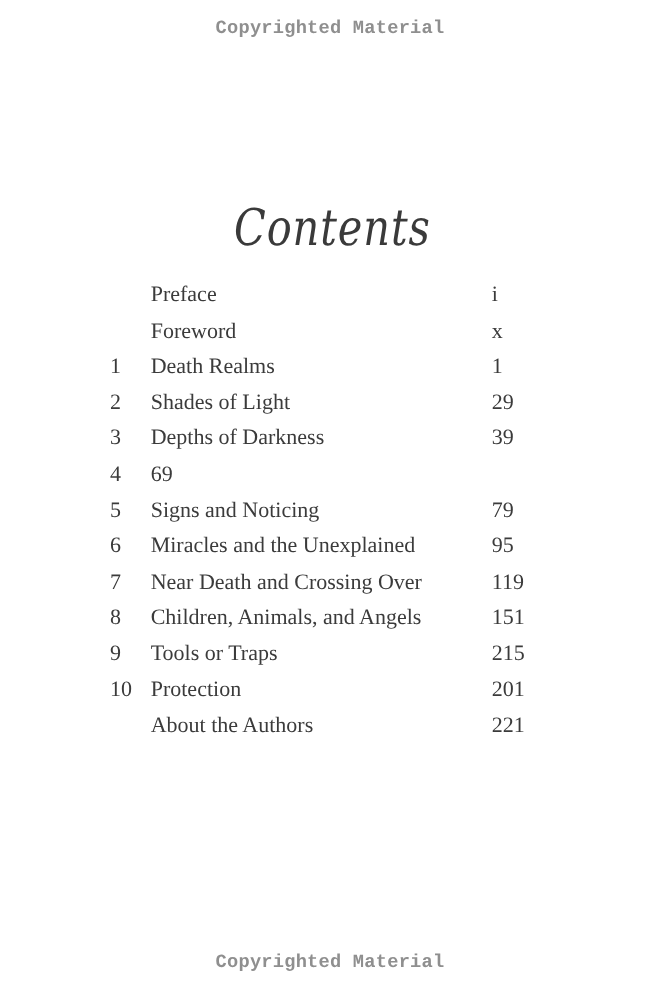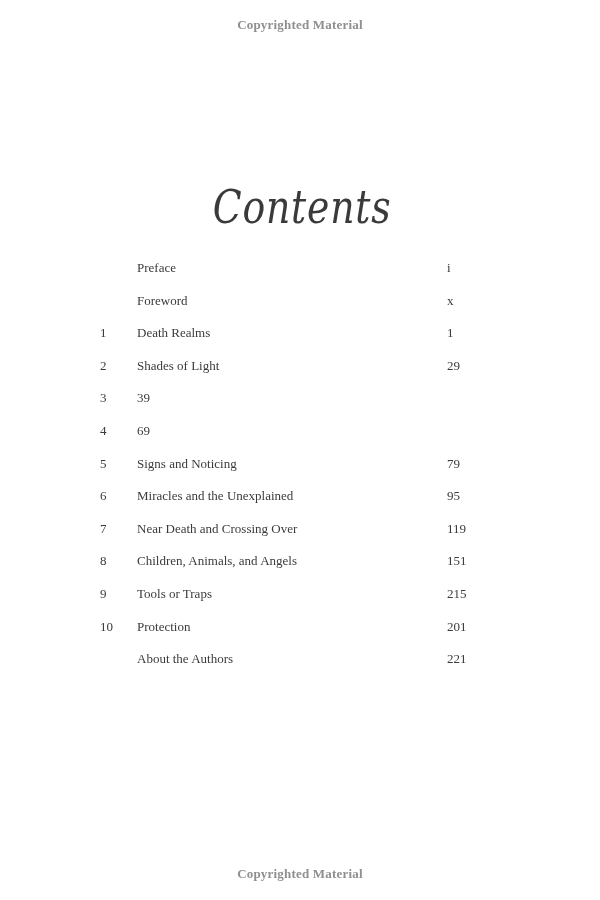--- a/index.html
+++ b/index.html
@@ -14,22 +14,22 @@
     background: #ffffff;
     overflow: hidden;
     font-family: "Liberation Serif", serif;
     color: #3b3b3b;
   }
   .copyright {
     position: absolute;
     left: 0;
     width: 100%;
     text-align: center;
-    font-family: Liberation Serif, serif;
-    font-size: 13px;
+    font-family: Liberation Mono, monospace;
+    font-size: 17px;
     font-weight: bold;
     color: #8f8f8f;
     letter-spacing: 0.2px;
   }
   .copyright.top { top: 17px; }
   .copyright.bottom { top: 866px; }
 
   .book-title {
     position: absolute;
     top: 180px;
@@ -48,21 +48,21 @@
   .toc {
     position: absolute;
     top: 252px;
     left: 100px;
     width: 395px;
   }
   .toc-row {
     display: flex;
     height: 32.6px;
     line-height: 32.6px;
-    font-size: 13px;
+    font-size: 20px;
     color: #3b3b3b;
   }
   .toc-num {
     width: 37px;
     flex: 0 0 37px;
   }
   .toc-label {
     width: 310px;
     flex: 0 0 310px;
   }
@@ -102,20 +102,21 @@
       </div>
 
       <div class="toc-row">
         <span class="toc-num">2</span>
         <span class="toc-label">Shades of Light</span>
         <span class="toc-page">29</span>
       </div>
 
       <div class="toc-row">
         <span class="toc-num">3</span>
+        <span class="toc-label">Depths of Darkness</span>
         <span class="toc-page">39</span>
       </div>
 
       <div class="toc-row">
         <span class="toc-num">4</span>
         <span class="toc-page">69</span>
       </div>
 
       <div class="toc-row">
         <span class="toc-num">5</span>

